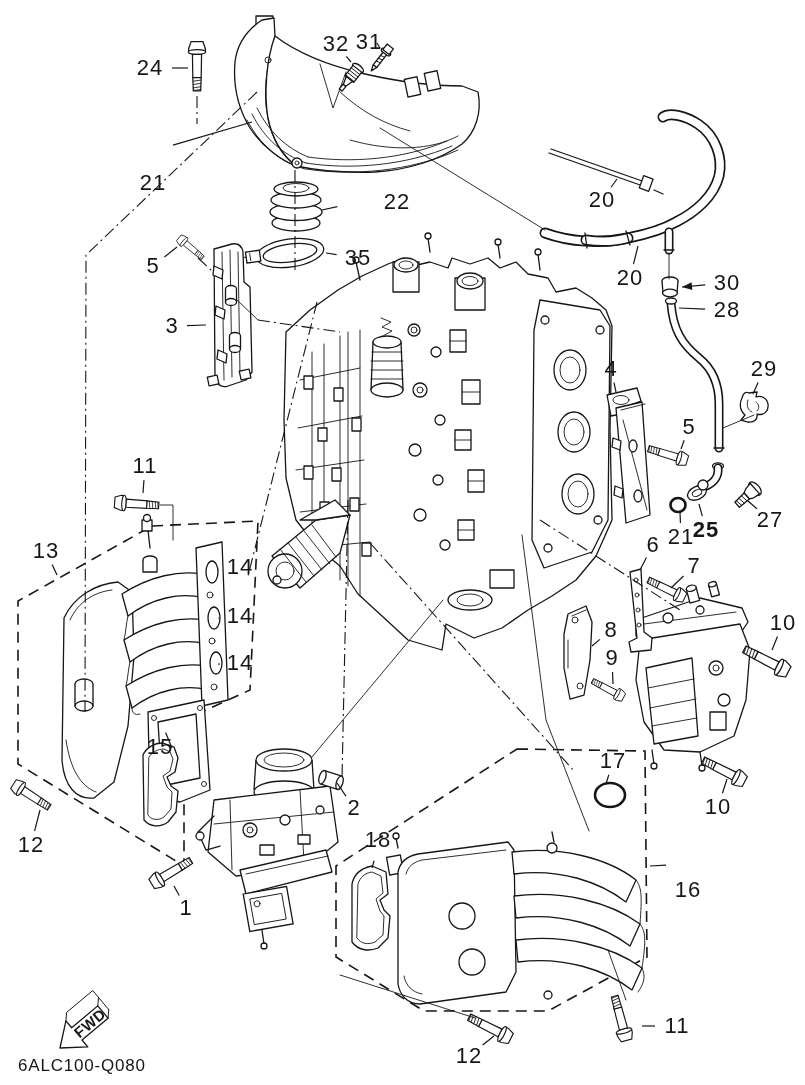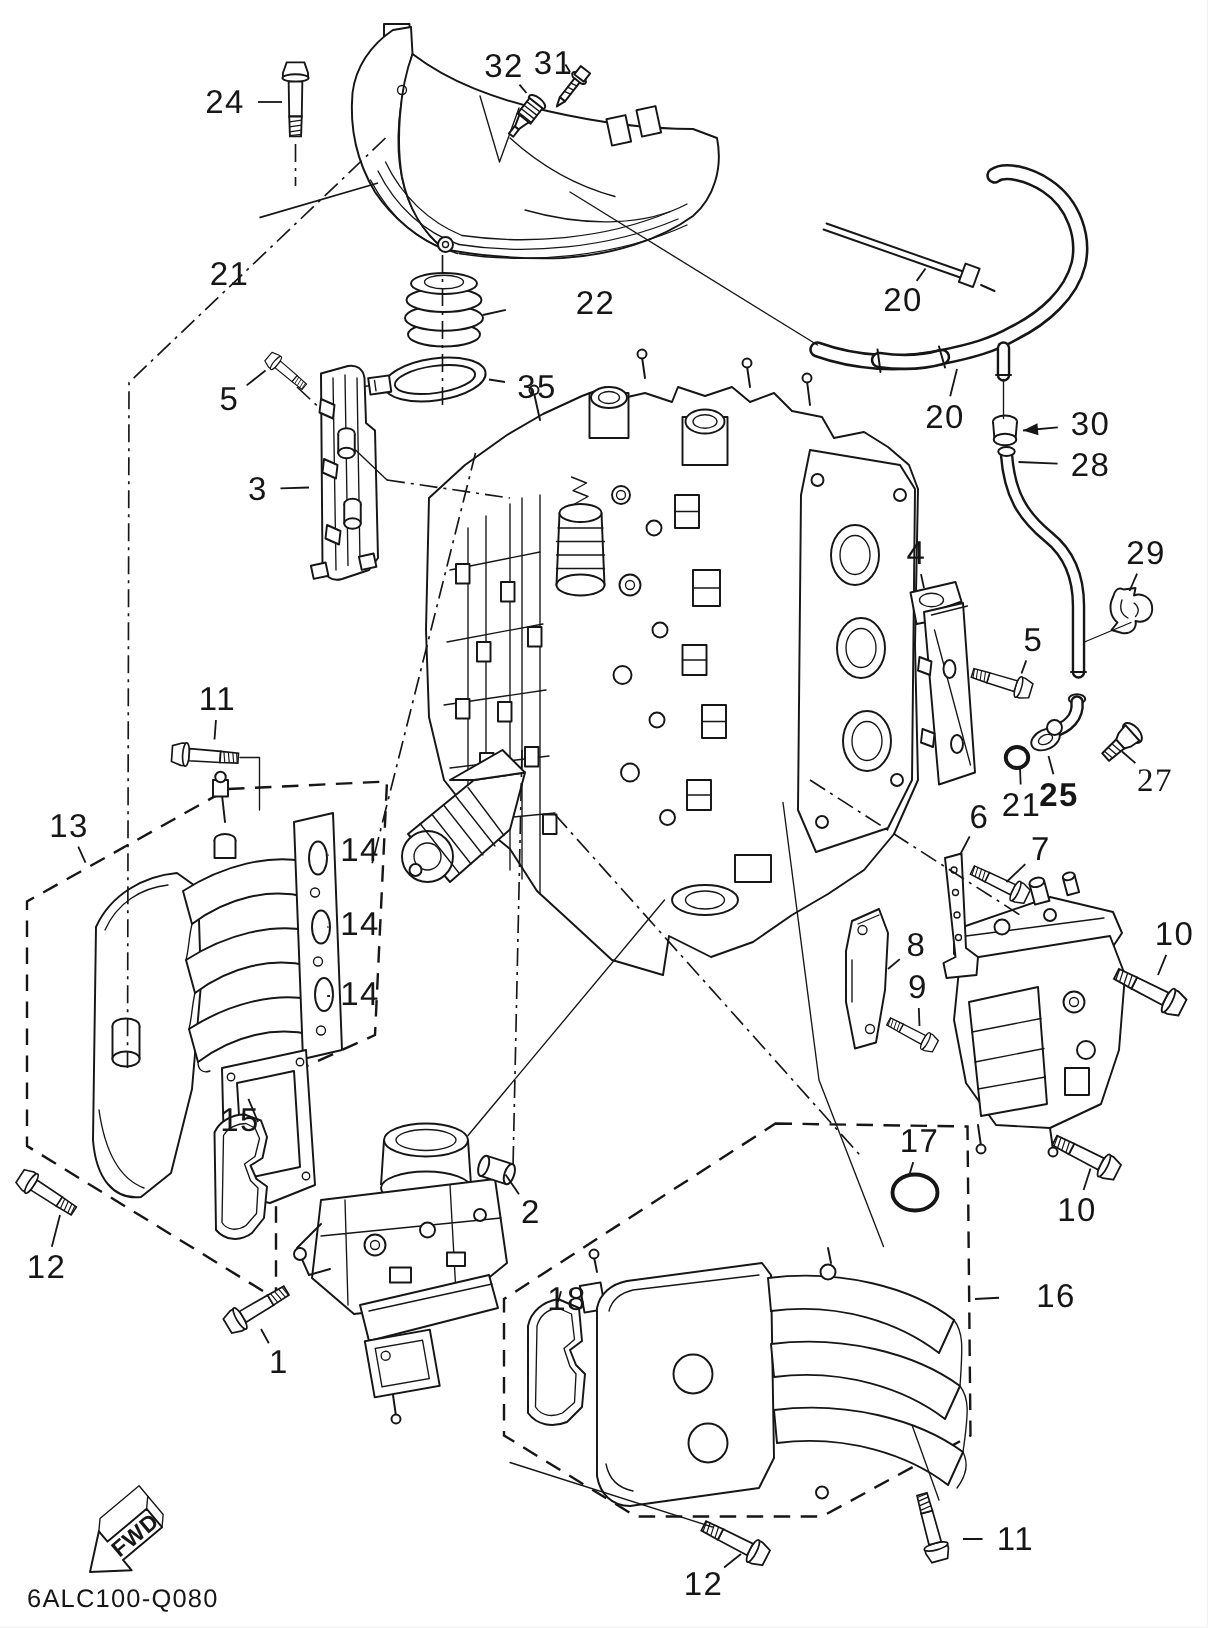--- a/index.html
+++ b/index.html
@@ -486,37 +486,37 @@
       <div class="callout" style="left: 358px; top: 258px;">35</div>
       <div class="callout" style="left: 153px; top: 266px;">5</div>
       <div class="callout" style="left: 172px; top: 326px;">3</div>
       <div class="callout" style="left: 602px; top: 200px;">20</div>
       <div class="callout" style="left: 630px; top: 278px;">20</div>
       <div class="callout" style="left: 727px; top: 283px;">30</div>
       <div class="callout" style="left: 727px; top: 310px;">28</div>
       <div class="callout" style="left: 764px; top: 369px;">29</div>
       <div class="callout" style="left: 611px; top: 369px;">4</div>
       <div class="callout" style="left: 689px; top: 427px;">5</div>
-      <div class="callout" style="left: 770px; top: 520px; font-family: Liberation Serif, serif;">27</div>
+      <div class="callout" style="left: 770px; top: 520px;">27</div>
       <div class="callout" style="left: 706px; top: 530px; font-weight: bold;">25</div>
       <div class="callout" style="left: 681px; top: 537px;">21</div>
       <div class="callout" style="left: 653px; top: 545px;">6</div>
       <div class="callout" style="left: 694px; top: 566px;">7</div>
       <div class="callout" style="left: 611px; top: 630px;">8</div>
       <div class="callout" style="left: 612px; top: 658px;">9</div>
       <div class="callout" style="left: 783px; top: 623px;">10</div>
       <div class="callout" style="left: 718px; top: 807px;">10</div>
       <div class="callout" style="left: 613px; top: 761px;">17</div>
-      <div class="callout" style="left: 688px; top: 864px; margin-left: 16px;">16</div>
+      <div class="callout" style="left: 688px; top: 890px;">16</div>
       <div class="callout" style="left: 46px; top: 551px;">13</div>
       <div class="callout" style="left: 240px; top: 567px;">14</div>
       <div class="callout" style="left: 240px; top: 616px;">14</div>
       <div class="callout" style="left: 240px; top: 663px;">14</div>
       <div class="callout" style="left: 160px; top: 719px; margin-top: 28px;">15</div>
       <div class="callout" style="left: 31px; top: 845px;">12</div>
       <div class="callout" style="left: 186px; top: 908px;">1</div>
       <div class="callout" style="left: 354px; top: 808px;">2</div>
-      <div class="callout" style="left: 378px; top: 866px;">18</div>
+      <div class="callout" style="left: 378px; top: 840px;">18</div>
       <div class="callout" style="left: 145px; top: 466px;">11</div>
       <div class="callout" style="left: 677px; top: 1026px;">11</div>
       <div class="callout" style="left: 469px; top: 1056px;">12</div>
     </div>
 </div>
 
 </body></html>

